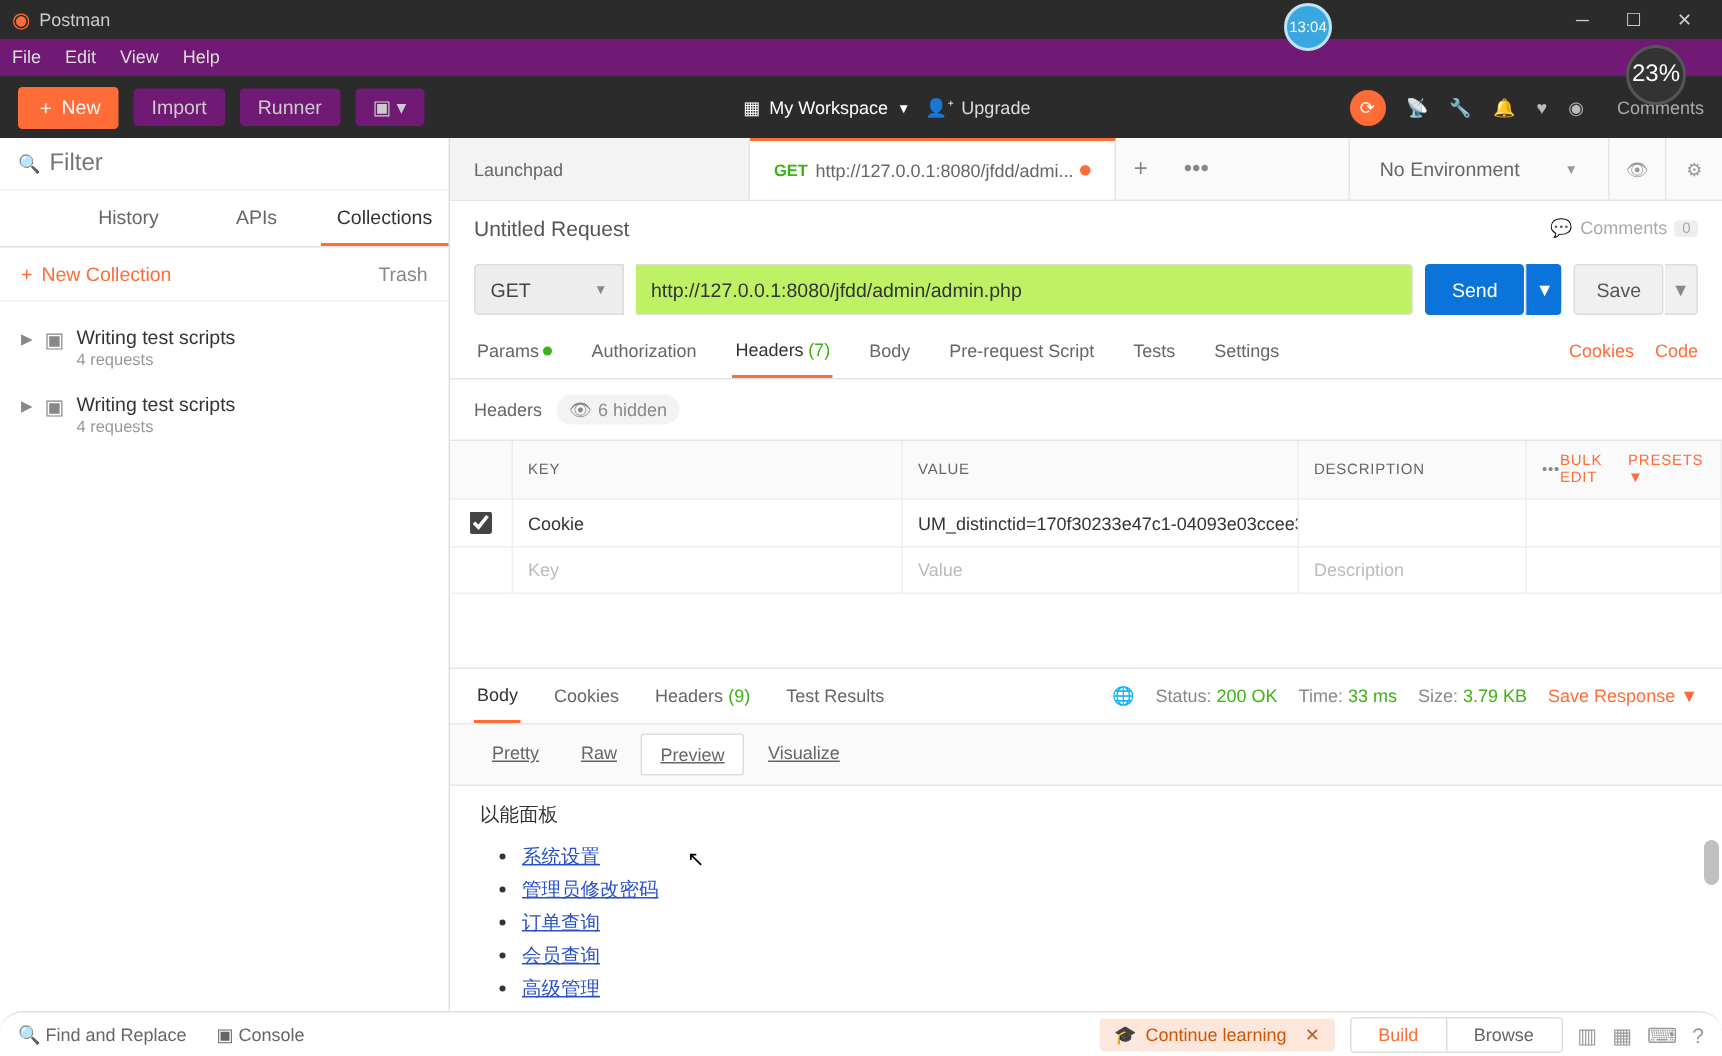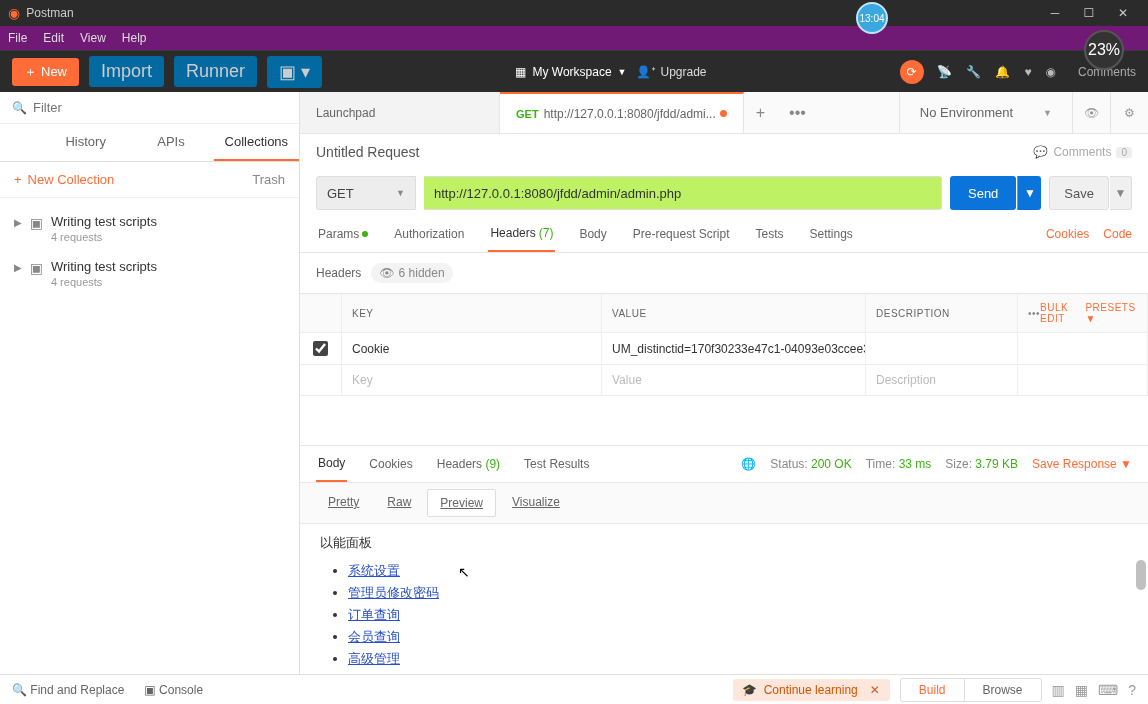--- a/index.html
+++ b/index.html
@@ -7,31 +7,31 @@
 .titlebar { height:26px; background:#2b2b2b; color:#ccc; display:flex; align-items:center; padding:0 8px; position:relative; }
 .titlebar .logo { color:#ff6c37; font-size:14px; margin-right:6px; }
 .titlebar .winctrls { margin-left:auto; display:flex; gap:0; }
 .titlebar .winbtn { width:34px; height:26px; display:flex; align-items:center; justify-content:center; color:#ccc; cursor:pointer; }
 .clock { position:absolute; left:856px; top:2px; width:32px; height:32px; border-radius:50%; background:#3ba7e0; color:#fff; display:flex; align-items:center; justify-content:center; font-size:10px; z-index:50; border:2px solid #c0e5f7;}
 .battery-circle { position:absolute; left:1084px; top:30px; width:40px; height:40px; border-radius:50%; background:#333; color:#fff; display:flex; align-items:center; justify-content:center; font-size:16px; z-index:50; border:2px solid #555;}
 .menubar { height:24px; background:#701a75; color:#ddd; display:flex; align-items:center; padding:0 8px; gap:16px; font-size:12px; }
 .menubar span { cursor:pointer; }
 .toolbar { height:42px; background:#2b2b2b; display:flex; align-items:center; padding:0 12px; gap:10px; color:#ddd; border-top:1px solid #3a3a3a;}
 .btn-new { background:#ff6c37; color:#fff; padding:5px 12px; border-radius:3px; display:flex; align-items:center; gap:4px; cursor:pointer; font-size:13px;}
-.btn-gray { background:#0369a1; color:#ccc; padding:5px 12px; border-radius:3px; cursor:pointer; font-size:18px;}
+.btn-gray { background:#701a75; color:#ccc; padding:5px 12px; border-radius:3px; cursor:pointer; font-size:13px;}
 .toolbar .center { flex:1; display:flex; align-items:center; justify-content:center; gap:10px;}
 .toolbar .workspace { display:flex; align-items:center; gap:6px; color:#fff; font-weight:500; cursor:pointer;}
 .toolbar .invite { display:flex; align-items:center; gap:5px; cursor:pointer; color:#ddd;}
 .toolbar .right { display:flex; align-items:center; gap:14px; }
 .icon-circle-sync { width:24px; height:24px; border-radius:50%; background:#ff6c37; display:flex; align-items:center; justify-content:center; color:#fff; cursor:pointer;}
 .toolbar .upgrade { color:#aaa; font-size:12px; cursor:pointer; margin-left:8px;}
 .main { display:flex; height:calc(704px - 26px - 24px - 42px - 30px); }
 .sidebar { width:300px; border-right:1px solid #e0e0e0; display:flex; flex-direction:column; }
 .filterbar { padding:8px 12px; display:flex; align-items:center; gap:6px; border-bottom:1px solid #efefef;}
-.filterbar input { border:none; outline:none; flex:1; font-size:13px; color:#ef4444; }
+.filterbar input { border:none; outline:none; flex:1; font-size:16px; color:#ef4444; }
 .sidebar-tabs { display:flex; border-bottom:1px solid #e0e0e0;padding-left:43px; }
 .sidebar-tabs .tab { flex:1; text-align:center; padding:10px 0; font-size:13px; color:#666; cursor:pointer;}
 .sidebar-tabs .tab.active { color:#333; font-weight:500; border-bottom:2px solid #ff6c37;}
 .newcoll { display:flex; align-items:center; padding:10px 14px; color:#ff6c37; font-size:13px; gap:6px; border-bottom:1px solid #f0f0f0;}
 .newcoll .trash { margin-left:auto; color:#888;}
 .collection-list { padding:8px 4px; }
 .coll-item { display:flex; align-items:flex-start; padding:8px 10px; gap:8px; cursor:pointer;}
 .coll-item .arrow { color:#888; font-size:10px; margin-top:3px;}
 .coll-item .folder-icon { color:#888; font-size:14px; margin-top:1px;}
 .coll-item .coll-text .title { color:#333; font-size:13px;}
@@ -87,21 +87,21 @@
 .resp-tabs .status .save { color:#ff6c37; font-weight:500; cursor:pointer;}
 .view-tabs { display:flex; padding:6px 16px; gap:4px; background:#fafafa; border-bottom:1px solid #e8e8e8; border-top:1px solid #e8e8e8;}
 .view-tabs .vtab { padding:6px 12px; font-size:12px; color:#666; cursor:pointer; border-radius:2px;text-decoration:underline;}
 .view-tabs .vtab.active { background:#fff; border:1px solid #ddd;}
 .response-body { padding:10px 20px; font-size:13px; color:#333; height:150px; overflow:auto; position:relative;}
 .response-body ul { margin-left:28px; margin-top:8px;}
 .response-body ul li { padding:2px 0;}
 .response-body ul li a { color:#2850c7; text-decoration:underline; cursor:pointer;}
 .scrollbar-fake { position:absolute; right:2px; top:36px; width:10px; height:30px; background:#c0c0c0; border-radius:5px;}
 .cursor-arrow { position:absolute; left:458px; top:564px; font-size:14px; color:#000; pointer-events:none; z-index:60;}
-.footer { height:30px; border-top:1px solid #e0e0e0; display:flex; align-items:center; padding:0 12px; font-size:12px; color:#666; gap:20px; background:#fff;}
+.footer { height:30px; border-top:1px solid #e0e0e0; display:flex; align-items:center; padding:0 12px; font-size:12px; color:#666; gap:20px; background:#fff;border-radius:15px;}
 .footer .right { margin-left:auto; display:flex; align-items:center; gap:10px;}
 .footer .continue { background:#fde7dc; color:#d35400; padding:4px 10px; border-radius:3px; display:flex; align-items:center; gap:6px; cursor:pointer;}
 .footer .continue .x { color:#c85a20; margin-left:6px; cursor:pointer;}
 .footer .buildbrowse { display:flex; border:1px solid #ddd; border-radius:3px; overflow:hidden;}
 .footer .buildbrowse span { padding:4px 18px; cursor:pointer;}
 .footer .buildbrowse .build { color:#ff6c37; border-right:1px solid #ddd;}
 .footer .fico { color:#999; cursor:pointer; font-size:14px;}
 </style>
 </head>
 <body>

